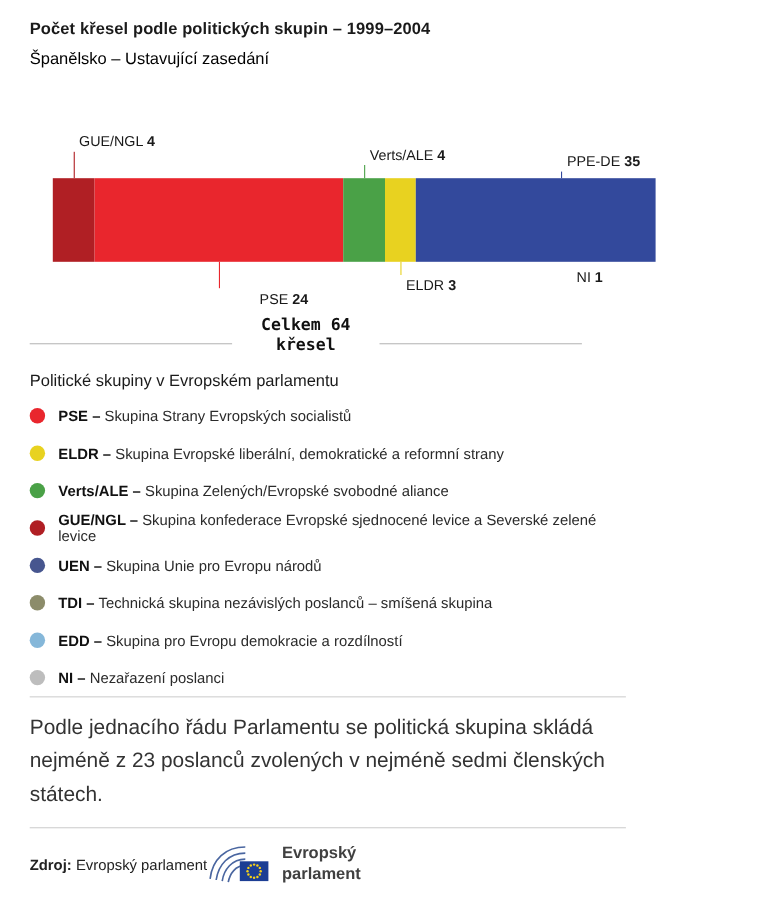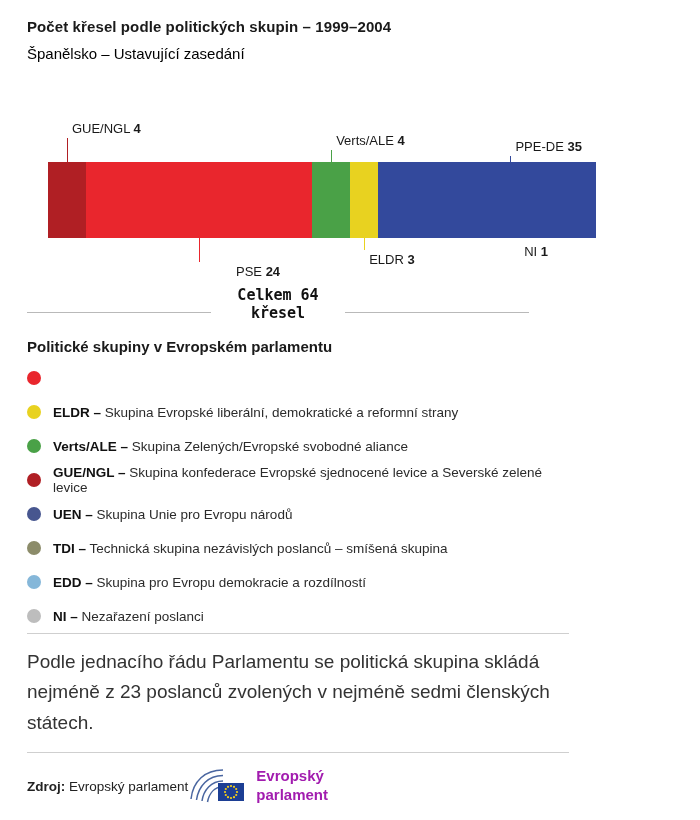--- a/index.html
+++ b/index.html
@@ -27,37 +27,37 @@
   
   .total-row{display:flex;align-items:flex-end;margin:10px 40px 0 0;}
   .hline{flex:1;height:1px;background:#b9b9b9;margin-bottom:9px;}
   .total-text{
     font-family:"DejaVu Sans Mono",monospace;
     font-weight:bold;font-size:15px;line-height:1.2;
     text-align:center;padding:0 26px;color:#111;
   }
 
   
-  h2.legend-heading{font-size:15px;font-weight:bold;margin:16px 0 6px 0;color:#1a1a1a;}
+  h2.legend-heading{font-size:15px;font-weight:normal;margin:16px 0 6px 0;color:#1a1a1a;}
   .legend-row{display:flex;align-items:center;height:34px;}
   .dot{width:14px;height:14px;border-radius:50%;margin-right:12px;flex:0 0 14px;}
   .legend-row .txt{font-size:13.5px;color:#2b2b2b;}
   .legend-row .txt b{font-weight:bold;color:#111;}
 
   hr.rule{border:none;border-top:1px solid #cfcfcf;margin:0;}
   .rule-top{margin-top:22px;}
   .rule-bottom{margin-top:4px;}
   .footnote{font-size:19px;color:#333;line-height:1.6;margin:13px 0 14px 0;max-width:642px;}
 
   
   .footer{display:flex;justify-content:flex-start;align-items:center;margin-top:12px;}
   .source{font-size:13.5px;color:#222;}
   .source .b{font-weight:bold;}
   .logo{display:flex;align-items:center;gap:10px;}
-  .logo-text{font-size:15px;font-weight:bold;color:#a21caf;line-height:1.25;}
+  .logo-text{font-size:15px;font-weight:bold;color:#404040;line-height:1.25;}
 </style>
 </head>
 <body>
 
 <div class="page">
 
   <h1 class="title">Počet křesel podle politických skupin – 1999–2004</h1>
   <div class="subtitle">Španělsko – Ustavující zasedání</div>
 
   <div class="chart">
@@ -89,20 +89,21 @@
       <div>Celkem 64</div>
       <div>křesel</div>
     </div>
     <div class="hline"></div>
   </div>
 
   <h2 class="legend-heading">Politické skupiny v Evropském parlamentu</h2>
   <div class="legend">
       <div class="legend-row">
         <span class="dot" style="background: rgb(233, 38, 45);"></span>
+        <span class="txt"><b>PSE –</b> Skupina Strany Evropských socialistů</span>
       </div>
       <div class="legend-row">
         <span class="dot" style="background: rgb(232, 210, 32);"></span>
         <span class="txt"><b>ELDR –</b> Skupina Evropské liberální, demokratické a reformní strany</span>
       </div>
       <div class="legend-row">
         <span class="dot" style="background: rgb(74, 161, 71);"></span>
         <span class="txt"><b>Verts/ALE –</b> Skupina Zelených/Evropské svobodné aliance</span>
       </div>
       <div class="legend-row">

